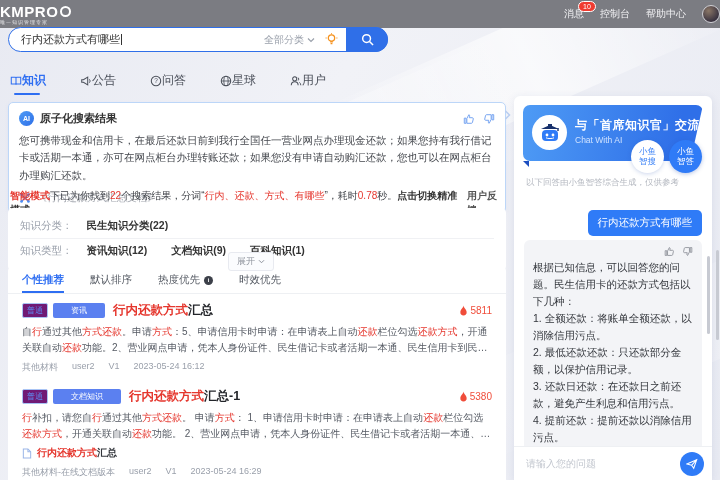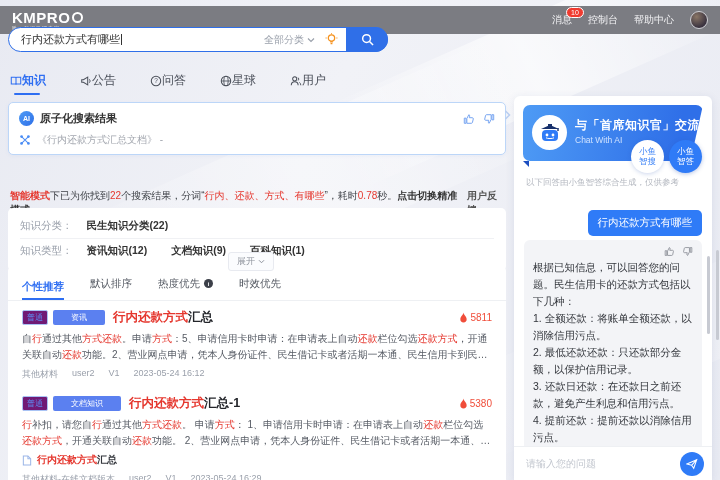--- a/index.html
+++ b/index.html
@@ -5,21 +5,21 @@
   * { margin:0; padding:0; box-sizing:border-box; font-family:"Liberation Sans","DejaVu Sans",sans-serif; }
   html,body { width:720px; height:480px; overflow:hidden; }
   #screen { position:relative; width:720px; height:480px; overflow:hidden;
     background:linear-gradient(115deg,#e8eaf2 0%,#f1f2f7 40%,#e9ebf3 100%); }
   .streak { position:absolute; background:linear-gradient(90deg,rgba(255,255,255,0),rgba(255,255,255,.65),rgba(255,255,255,0)); transform:rotate(-24deg); pointer-events:none; }
   .s1 { width:420px; height:90px; left:320px; top:20px; }
   .s2 { width:520px; height:120px; left:60px; top:120px; opacity:.6; }
   .s3 { width:420px; height:90px; left:430px; top:300px; opacity:.5; }
 
   
-  .topbar { position:absolute; left:0; top:6px; width:720px; height:28px; background:#7b7c82; z-index:20; display:flex; align-items:center; padding:0 12px; color:#fff; }
+  .topbar { position:absolute; left:0; top:0; width:720px; height:28px; background:#7b7c82; z-index:20; display:flex; align-items:center; padding:0 0; color:#fff; }
   .logo-wrap { display:flex; flex-direction:column; line-height:1; }
   .logo-row { display:flex; align-items:center; gap:2px; }
   .logo-text { font-size:15px; font-weight:bold; letter-spacing:.5px; color:#fff; }
   .logo-orb { width:11px; height:11px; border:2px solid #fff; border-radius:50%; position:relative; }
   .logo-orb:after { content:""; position:absolute; width:3px; height:3px; background:#7b7c82; border-radius:50%; left:2px; top:2px; }
   .logo-tag { font-size:5px; color:#e8e8ea; margin-top:1px; letter-spacing:1px; }
   .topmenu { margin-left:auto; display:flex; align-items:center; gap:16px; font-size:10px; color:#f2f2f4; }
   .menu-item { position:relative; cursor:pointer; }
   .badge { position:absolute; top:-6px; left:14px; background:#f03b30; color:#fff; font-size:7px; border-radius:7px; padding:0 4px; line-height:9px; border:1px solid #fff; }
   .avatar { width:18px; height:18px; border-radius:50%; background:radial-gradient(circle at 35% 30%,#8a7666,#3a3340 70%); border:1px solid #cfcfd4; }
@@ -57,21 +57,21 @@
   .filter-card { position:absolute; left:8px; top:208px; width:498px; background:#fff; border-radius:5px; padding:6px 12px 8px; z-index:4; }
   .f-row { display:flex; align-items:center; gap:14px; font-size:10.5px; padding:5px 0; }
   .f-row + .f-row { border-top:1px solid #f0f1f4; }
   .f-label { color:#9aa0ab; }
   .f-opt { color:#333; font-weight:bold; cursor:pointer; margin-right:10px; }
   .expand { position:absolute; left:228px; top:252px; background:#fbfcfe; border:1px solid #e8eaf0; border-radius:3px; font-size:9px; color:#8e939c; padding:2px 8px; display:flex; align-items:center; gap:3px; cursor:pointer; z-index:5; }
 
   .results-card { position:absolute; left:8px; top:266px; width:498px; height:214px; background:#fff; border-radius:5px 5px 0 0; z-index:4; overflow:hidden; }
   .sort-row { display:flex; gap:26px; padding:7px 14px 0; border-bottom:1px solid #eef0f3; }
   .sort-tab { font-size:10.5px; color:#555a63; padding-bottom:6px; cursor:pointer; position:relative; display:flex; align-items:center; gap:4px; }
-  .sort-tab.active { color:#2e6ef2; font-weight:bold;margin-top:7px; }
+  .sort-tab.active { color:#2e6ef2; font-weight:bold; }
   .sort-tab.active:after { content:""; position:absolute; left:0; bottom:0; width:100%; height:2px; background:#2e6ef2; }
   .info-dot { width:9px; height:9px; background:#3c4049; color:#fff; border-radius:50%; font-size:6px; display:flex; align-items:center; justify-content:center; font-weight:bold; }
 
   .r-item { padding:8px 14px 6px; }
   .r-head { display:flex; align-items:center; gap:5px; }
   .tag-outline { font-size:8px; color:#5d8cf0; border:1px solid #a9c4f5; background:#701a75; border-radius:2px; padding:1px 4px; }
   .tag-fill { font-size:8px; color:#fff; background:#5b80f0; border-radius:2px; padding:2px 18px; }
   .r-title { font-size:12.5px; font-weight:bold; color:#23252a; margin-left:3px; cursor:pointer; }
   .r-title .hl { color:#e5372e; }
   .heat { margin-left:auto; display:flex; align-items:center; gap:2px; font-size:10px; color:#f04d3a; }
@@ -202,20 +202,21 @@
       <span class="ai-title">原子化搜索结果</span>
       <span class="ai-vote">
         <svg width="12" height="12" viewBox="0 0 14 14">
             <path d="M1.5 6h2v6h-2zM4.5 12V6.5L6.8 2c.8.2 1.2.9 1 1.7L7.3 5.5h3.6c.8 0 1.3.7 1.1 1.4l-1 4.2c-.1.5-.6.9-1.1.9H4.5z" fill="none" stroke="#6f9ff0" stroke-width="1.1"></path>
           </svg>
         <svg width="12" height="12" viewBox="0 0 14 14" style="transform:rotate(180deg)">
             <path d="M1.5 6h2v6h-2zM4.5 12V6.5L6.8 2c.8.2 1.2.9 1 1.7L7.3 5.5h3.6c.8 0 1.3.7 1.1 1.4l-1 4.2c-.1.5-.6.9-1.1.9H4.5z" fill="none" stroke="#6f9ff0" stroke-width="1.1"></path>
           </svg>
       </span>
     </div>
+    <div class="ai-body">您可携带现金和信用卡，在最后还款日前到我行全国任一营业网点办理现金还款；如果您持有我行借记卡或活期一本通，亦可在网点柜台办理转账还款；如果您没有申请自动购汇还款，您也可以在网点柜台办理购汇还款。</div>
     <div class="ai-src">
       <svg width="12" height="12" viewBox="0 0 14 14">
           <path d="M3 3l8 8M11 3l-8 8" stroke="#4b8df5" stroke-width="1.2"></path>
           <circle cx="3" cy="3" r="1.6" fill="#4b8df5"></circle>
           <circle cx="11" cy="3" r="1.6" fill="#4b8df5"></circle>
           <circle cx="3" cy="11" r="1.6" fill="#4b8df5"></circle>
           <circle cx="11" cy="11" r="1.6" fill="#4b8df5"></circle>
         </svg>
       <span>《行内还款方式汇总文档》 -</span>
     </div>

